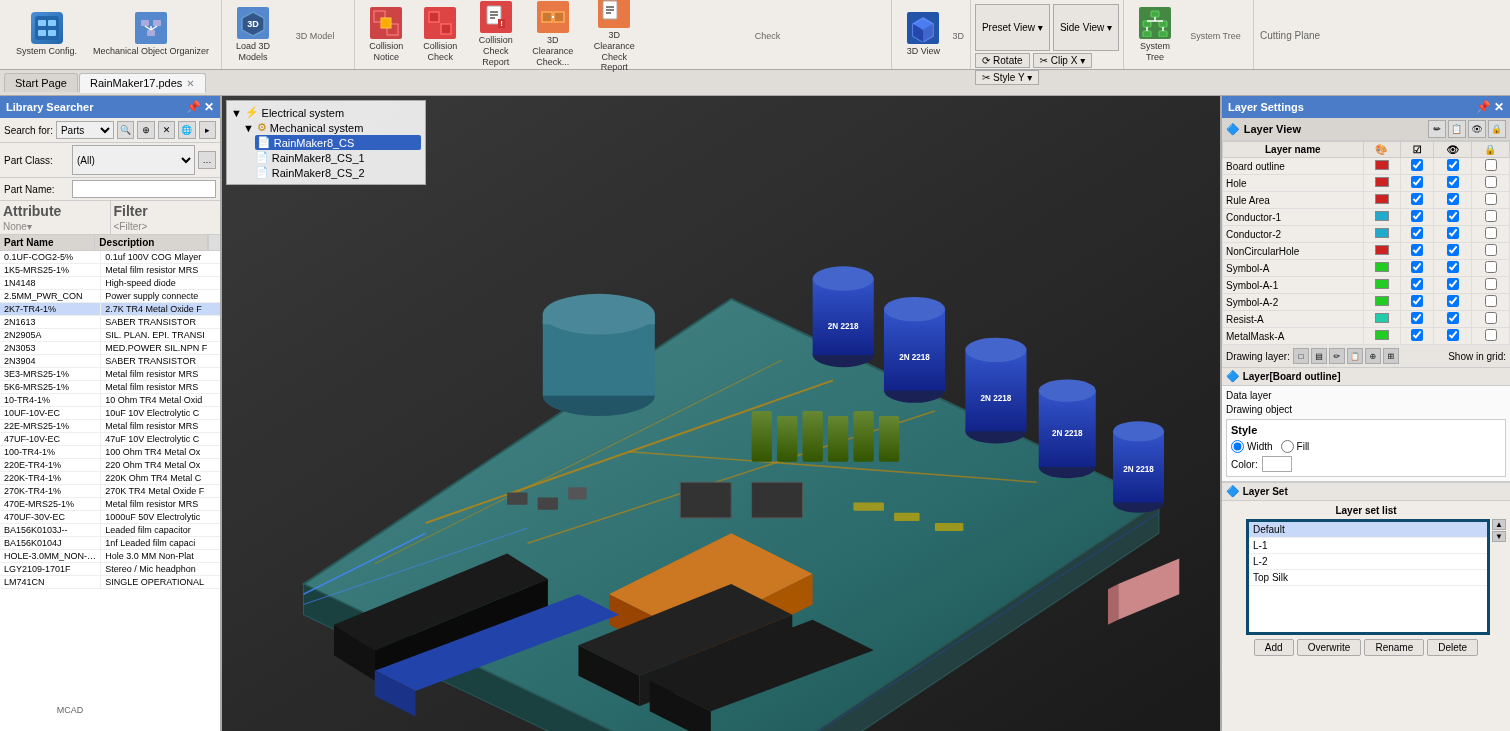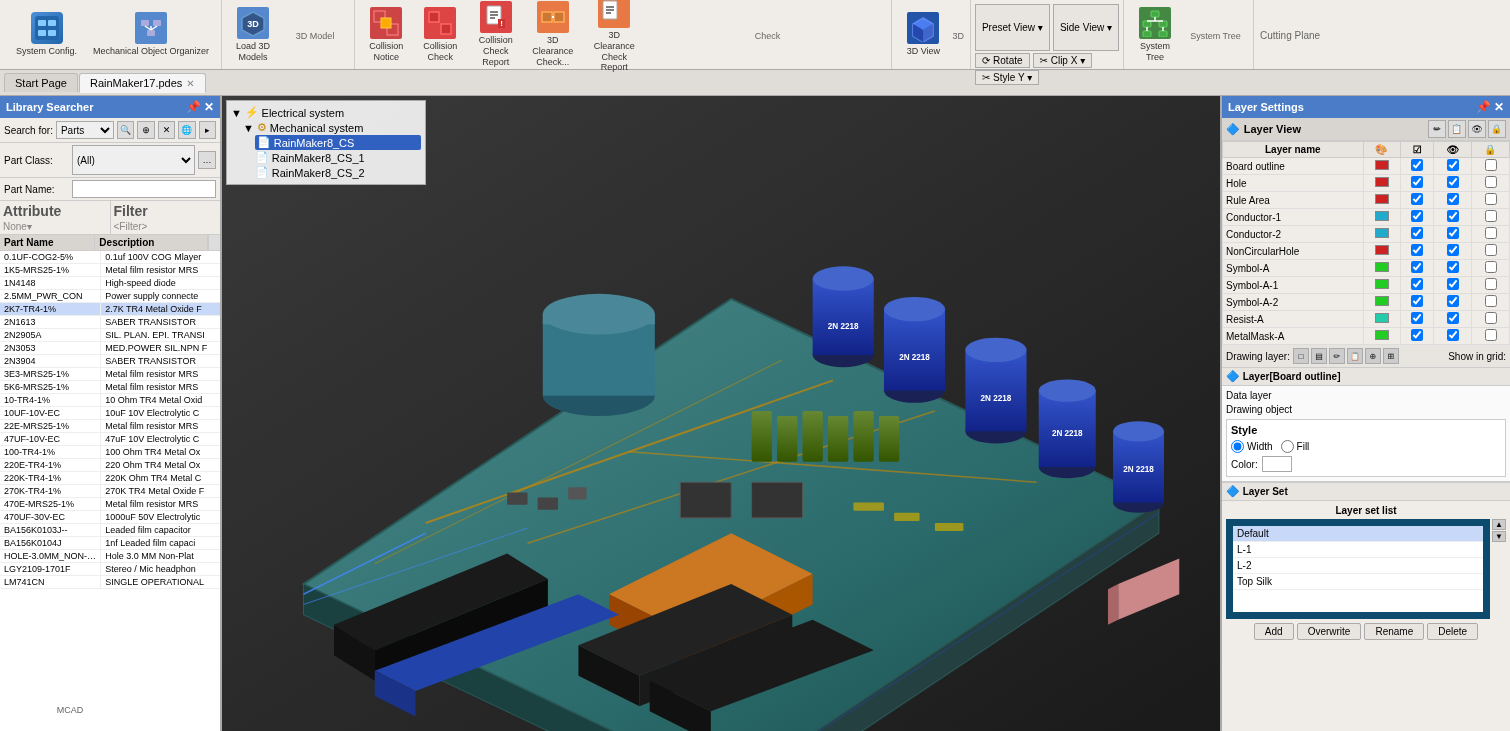--- a/index.html
+++ b/index.html
@@ -93,21 +93,21 @@
     .style-section { border: 1px solid #ccc; padding: 4px; background: white; margin-top: 4px; }
     .style-title { font-size: 11px; font-weight: bold; margin-bottom: 4px; }
     .style-row { display: flex; align-items: center; gap: 8px; margin-bottom: 3px; }
     .radio-label { display: flex; align-items: center; gap: 3px; font-size: 10px; cursor: pointer; }
     .color-row { display: flex; align-items: center; gap: 4px; font-size: 10px; }
     .color-box { width: 30px; height: 16px; background: white; border: 1px solid #aaa; cursor: pointer; }
 
     
     .layer-set-section { padding: 4px; flex: 1; }
     .lss-title { font-size: 10px; font-weight: bold; text-align: center; margin-bottom: 3px; }
-    .layer-set-list { border: 7px solid #0c4a6e; background: white; height: 100px; overflow-y: auto; }
+    .layer-set-list { border: 3px solid #0c4a6e; background: white; height: 116px; overflow-y: auto; margin-left: 20px; }
     .ls-item { padding: 2px 4px; font-size: 10px; cursor: pointer; border-bottom: 1px solid #eee; }
     .ls-item.selected { background: #c8d8f8; }
     .layer-set-btns { display: flex; gap: 3px; margin-top: 4px; justify-content: center; }
     .ls-btn { padding: 2px 10px; font-size: 10px; border: 1px solid #aaa; background: #e8e4df; cursor: pointer; border-radius: 2px; }
 
     
     ::-webkit-scrollbar { width: 8px; height: 8px; }
     ::-webkit-scrollbar-track { background: #ddd; }
     ::-webkit-scrollbar-thumb { background: #aaa; border-radius: 3px; }
     

